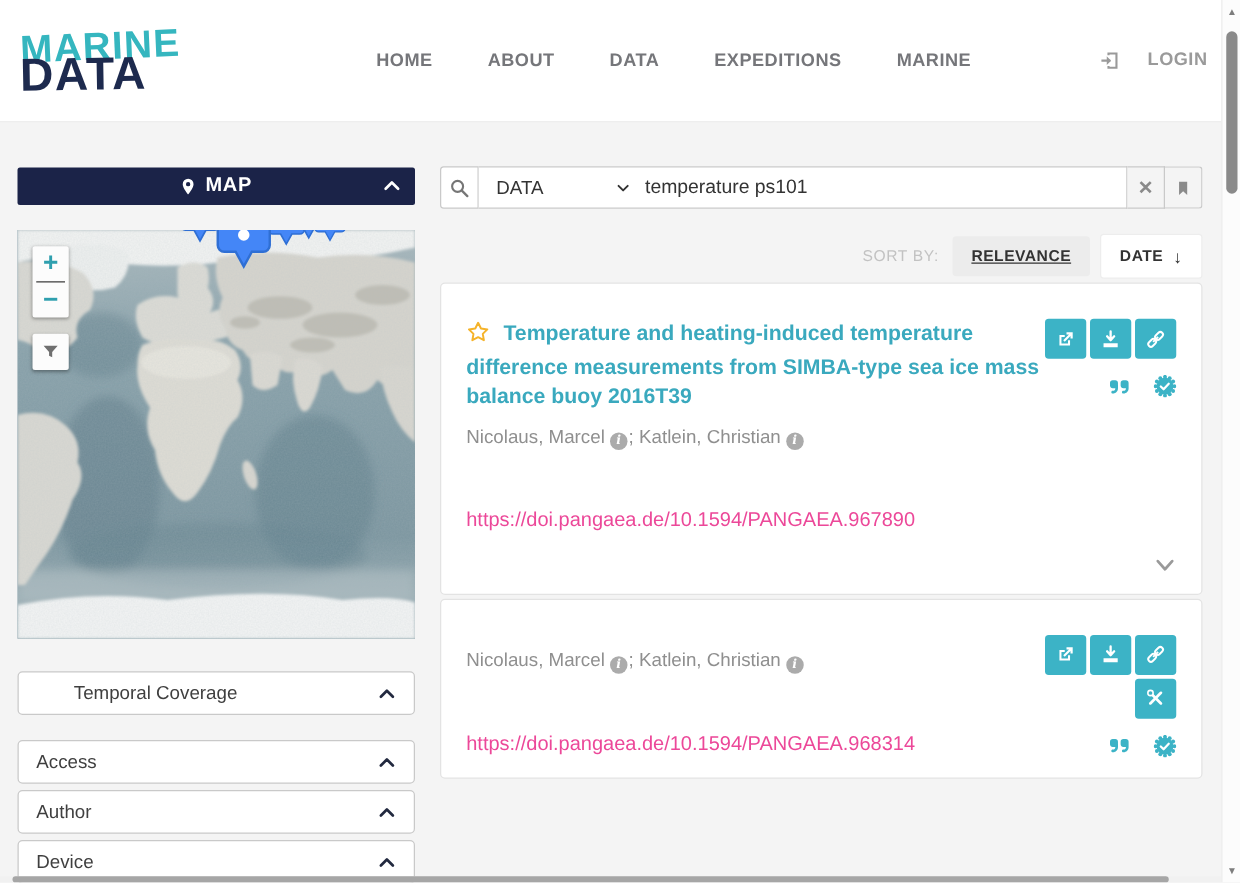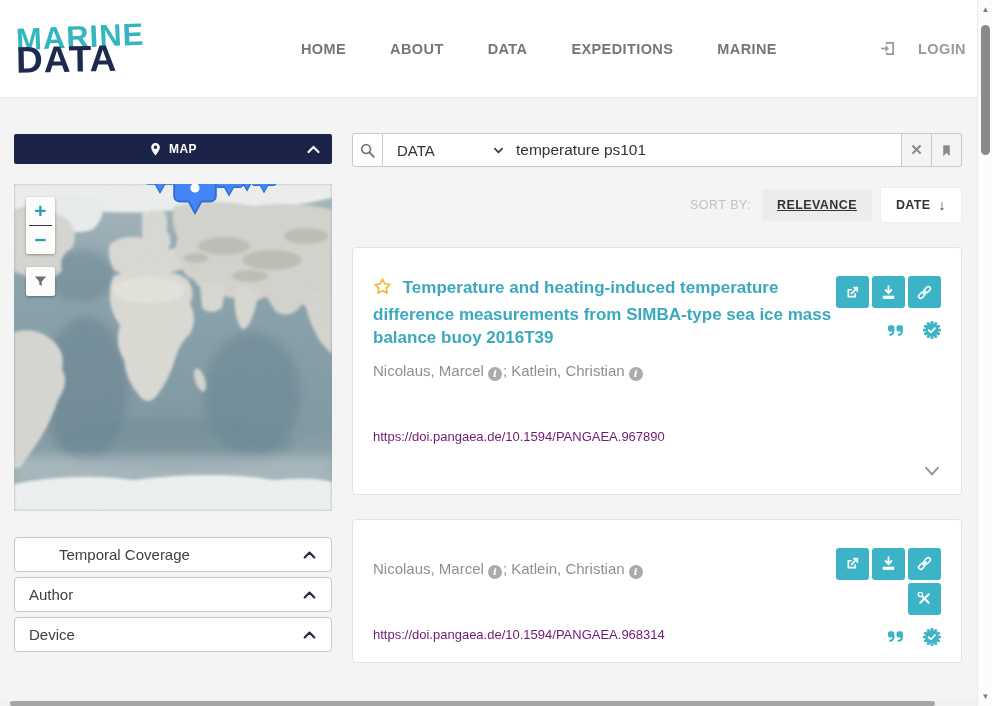--- a/index.html
+++ b/index.html
@@ -24,34 +24,34 @@
     color:#1d2a4e; font-size:37px; font-weight:bold; letter-spacing:1px;
     transform:rotate(-1deg); margin-top:-9px; line-height:34px;
   }
   .nav { display:flex; gap:44px; margin-left:95px;text-align:center; }
   .nav-item {
     color:#75767a; font-size:14.5px; font-weight:bold; letter-spacing:.4px;
     cursor:pointer; white-space:nowrap;
   }
   .login {
     margin-left:auto; margin-right:26px; color:#9a9a9a; font-size:14.5px;
-    font-weight:bold; letter-spacing:.4px; display:flex; align-items:center; gap:22px;
+    font-weight:bold; letter-spacing:.4px; display:flex; align-items:flex-start; gap:22px;
     cursor:pointer;
   }
   
   .content { display:flex; padding:0 16px 0 14px; }
   .sidebar { width:318px; flex:none; }
   .main { width:610px; flex:none; margin-left:20px; }
   
   .map-bar {
     margin-top:36px; height:30px; background:#1b2348; border-radius:2px;
     display:flex; align-items:center; justify-content:center; position:relative;
     color:#fff; cursor:pointer;
   }
-  .map-bar-label { font-size:12px; font-weight:bold; letter-spacing:.5px; margin-left:7px; }
+  .map-bar-label { font-size:16px; font-weight:bold; letter-spacing:.5px; margin-left:7px; }
   .map-bar .chev { position:absolute; right:11px; top:8px; }
   .map-box {
     margin-top:20px; height:327px; position:relative; overflow:hidden;
     background:#87a0a9; cursor:grab;
   }
   .map-box svg.world { display:block; }
   .map-controls { position:absolute; top:13px; left:12px; width:29px; }
   .zoom-box { background:#fcfcfc; border-radius:2px; box-shadow:0 1px 3px rgba(0,0,0,.35); }
   .zoom-btn {
     height:28px; display:flex; align-items:center; justify-content:center;
@@ -108,21 +108,21 @@
   }
   .sort-relevance { background:#ececec;text-decoration:underline; }
   .sort-date {
     background:#fff; border:1px solid #ededed; margin-left:8px;
     display:flex; align-items:center; gap:8px;
   }
   .sort-date .arrow { font-size:14px; }
   
   .card {
     background:#fff; border:1px solid #e3e3e3; border-radius:4px;
-    margin-top:24px; padding:28px 20px 16px 20px;
+    margin-top:3px; padding:28px 20px 16px 20px;
   }
   .card-head { display:flex; justify-content:space-between; }
   .card-left { width:462px; }
   .card-title {
     color:#3aa9be; font-size:17px; font-weight:bold; line-height:23.5px; cursor:pointer;
   }
   .card-title .star { vertical-align:-3px; margin-right:6px; }
   .authors { margin-top:12px; color:#8f8f8f; font-size:15px; }
   .info-i {
     display:inline-block; width:14px; height:14px; border-radius:50%;
@@ -131,21 +131,21 @@
     font-family:"DejaVu Serif", serif; vertical-align:-1px; margin:0 1px 0 4px;
     cursor:pointer;
   }
   .card-actions { width:107px; flex:none; display:flex; flex-direction:column; align-items:flex-end; }
   .btn-row { display:flex; gap:3px; }
   .action-btn {
     width:33px; height:32px; background:#3cb3c6; border-radius:3px;
     display:flex; align-items:center; justify-content:center; cursor:pointer;
   }
   .meta-row { margin-top:13px; display:flex; align-items:center; gap:17px; }
-  .doi { display:inline-block; margin-top:48px; color:#701a75; font-size:13px; text-decoration:none; cursor:pointer; }
+  .doi { display:inline-block; margin-top:48px; color:#ec4899; font-size:16px; text-decoration:none; cursor:pointer; }
   .expander { text-align:right; margin-top:20px; cursor:pointer; line-height:0; }
   
   .vscroll {
     position:absolute; right:0; top:0; width:15px; height:706px;
     background:#fcfcfc; border-left:1px solid #ececec; z-index:50;
   }
   .vscroll .sc-up { position:absolute; top:5px; left:0; width:15px; text-align:center; color:#7d7d7d; font-size:8px; cursor:pointer; }
   .vscroll .sc-down { position:absolute; bottom:5px; left:0; width:15px; text-align:center; color:#7d7d7d; font-size:8px; cursor:pointer; }
   .vscroll .thumb {
     position:absolute; top:25px; left:3px; width:9px; height:130px;
@@ -287,20 +287,28 @@
             <svg width="15" height="15" viewBox="0 0 24 24">
                 <path d="M3 4h18l-7 8v7l-4-2.2V12L3 4z" fill="#6f6f6f"></path>
               </svg>
           </span>
         </div>
       </div>
     </div>
 
     <div class="acc acc-first">
       <span class="acc-label">Temporal Coverage</span>
+      <span style="line-height:0;">
+        <svg width="15" height="12" viewBox="0 0 24 20">
+            <path d="M4 14l8-8 8 8" fill="none" stroke="#22293f" stroke-width="3.6" stroke-linecap="round" stroke-linejoin="round"></path>
+          </svg>
+      </span>
+    </div>
+    <div class="acc acc-gap">
+      <span class="acc-label">Access</span>
       <span style="line-height:0;">
         <svg width="15" height="12" viewBox="0 0 24 20">
             <path d="M4 14l8-8 8 8" fill="none" stroke="#22293f" stroke-width="3.6" stroke-linecap="round" stroke-linejoin="round"></path>
           </svg>
       </span>
     </div>
     <div class="acc acc-tight">
       <span class="acc-label">Author</span>
       <span style="line-height:0;">
         <svg width="15" height="12" viewBox="0 0 24 20">

